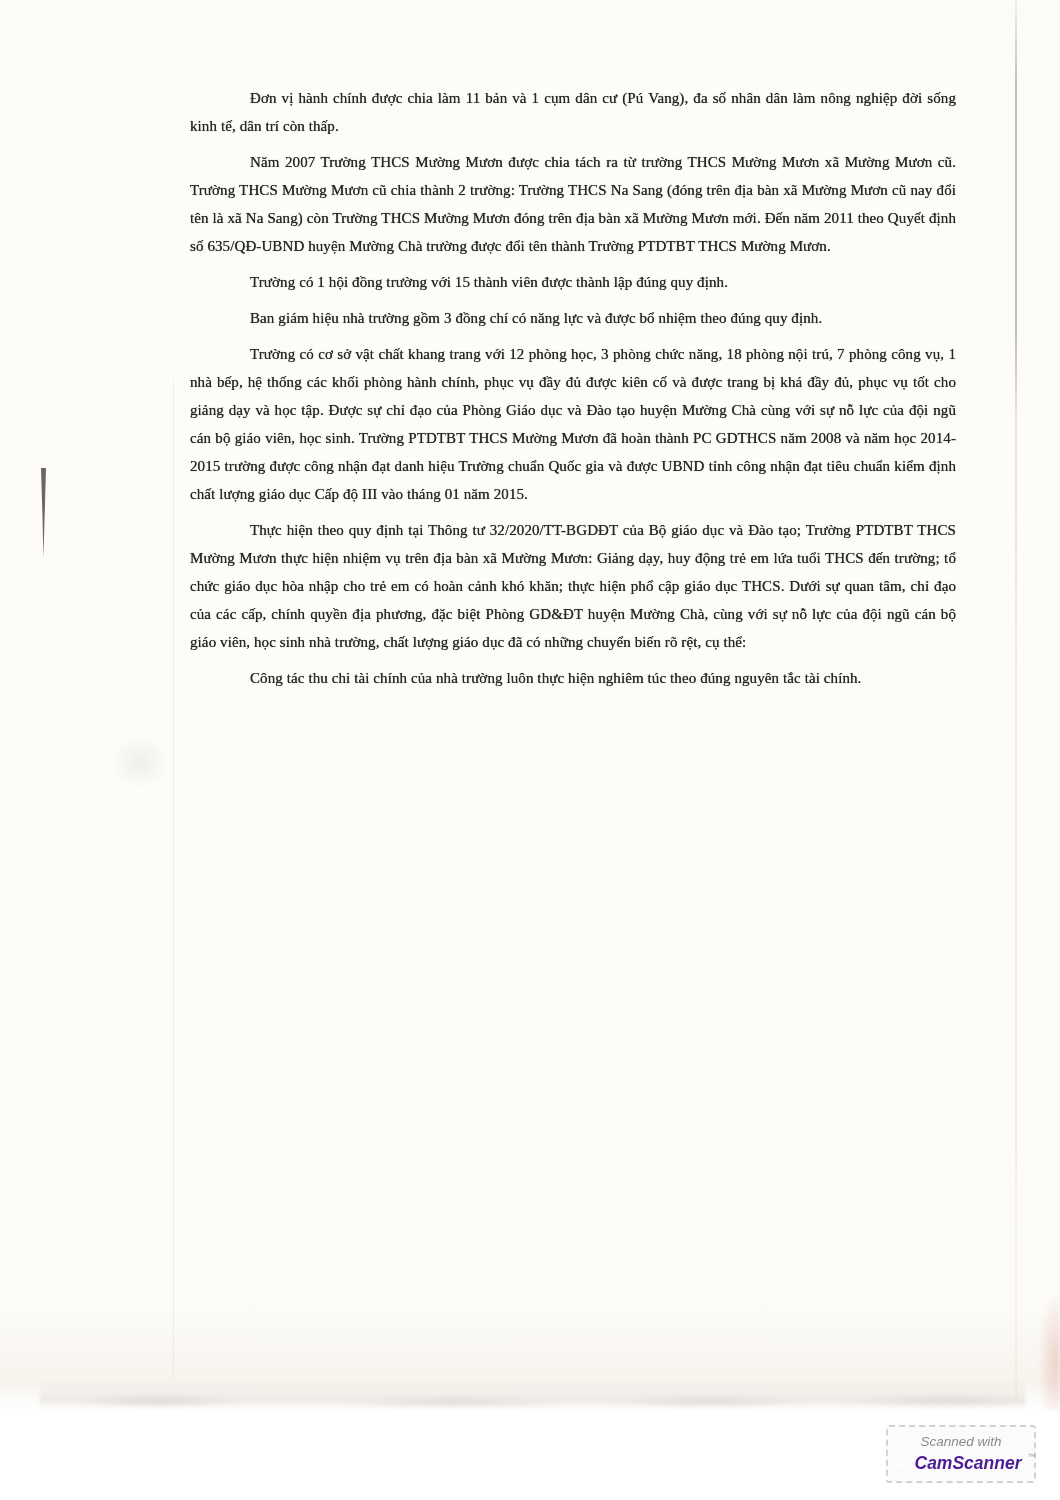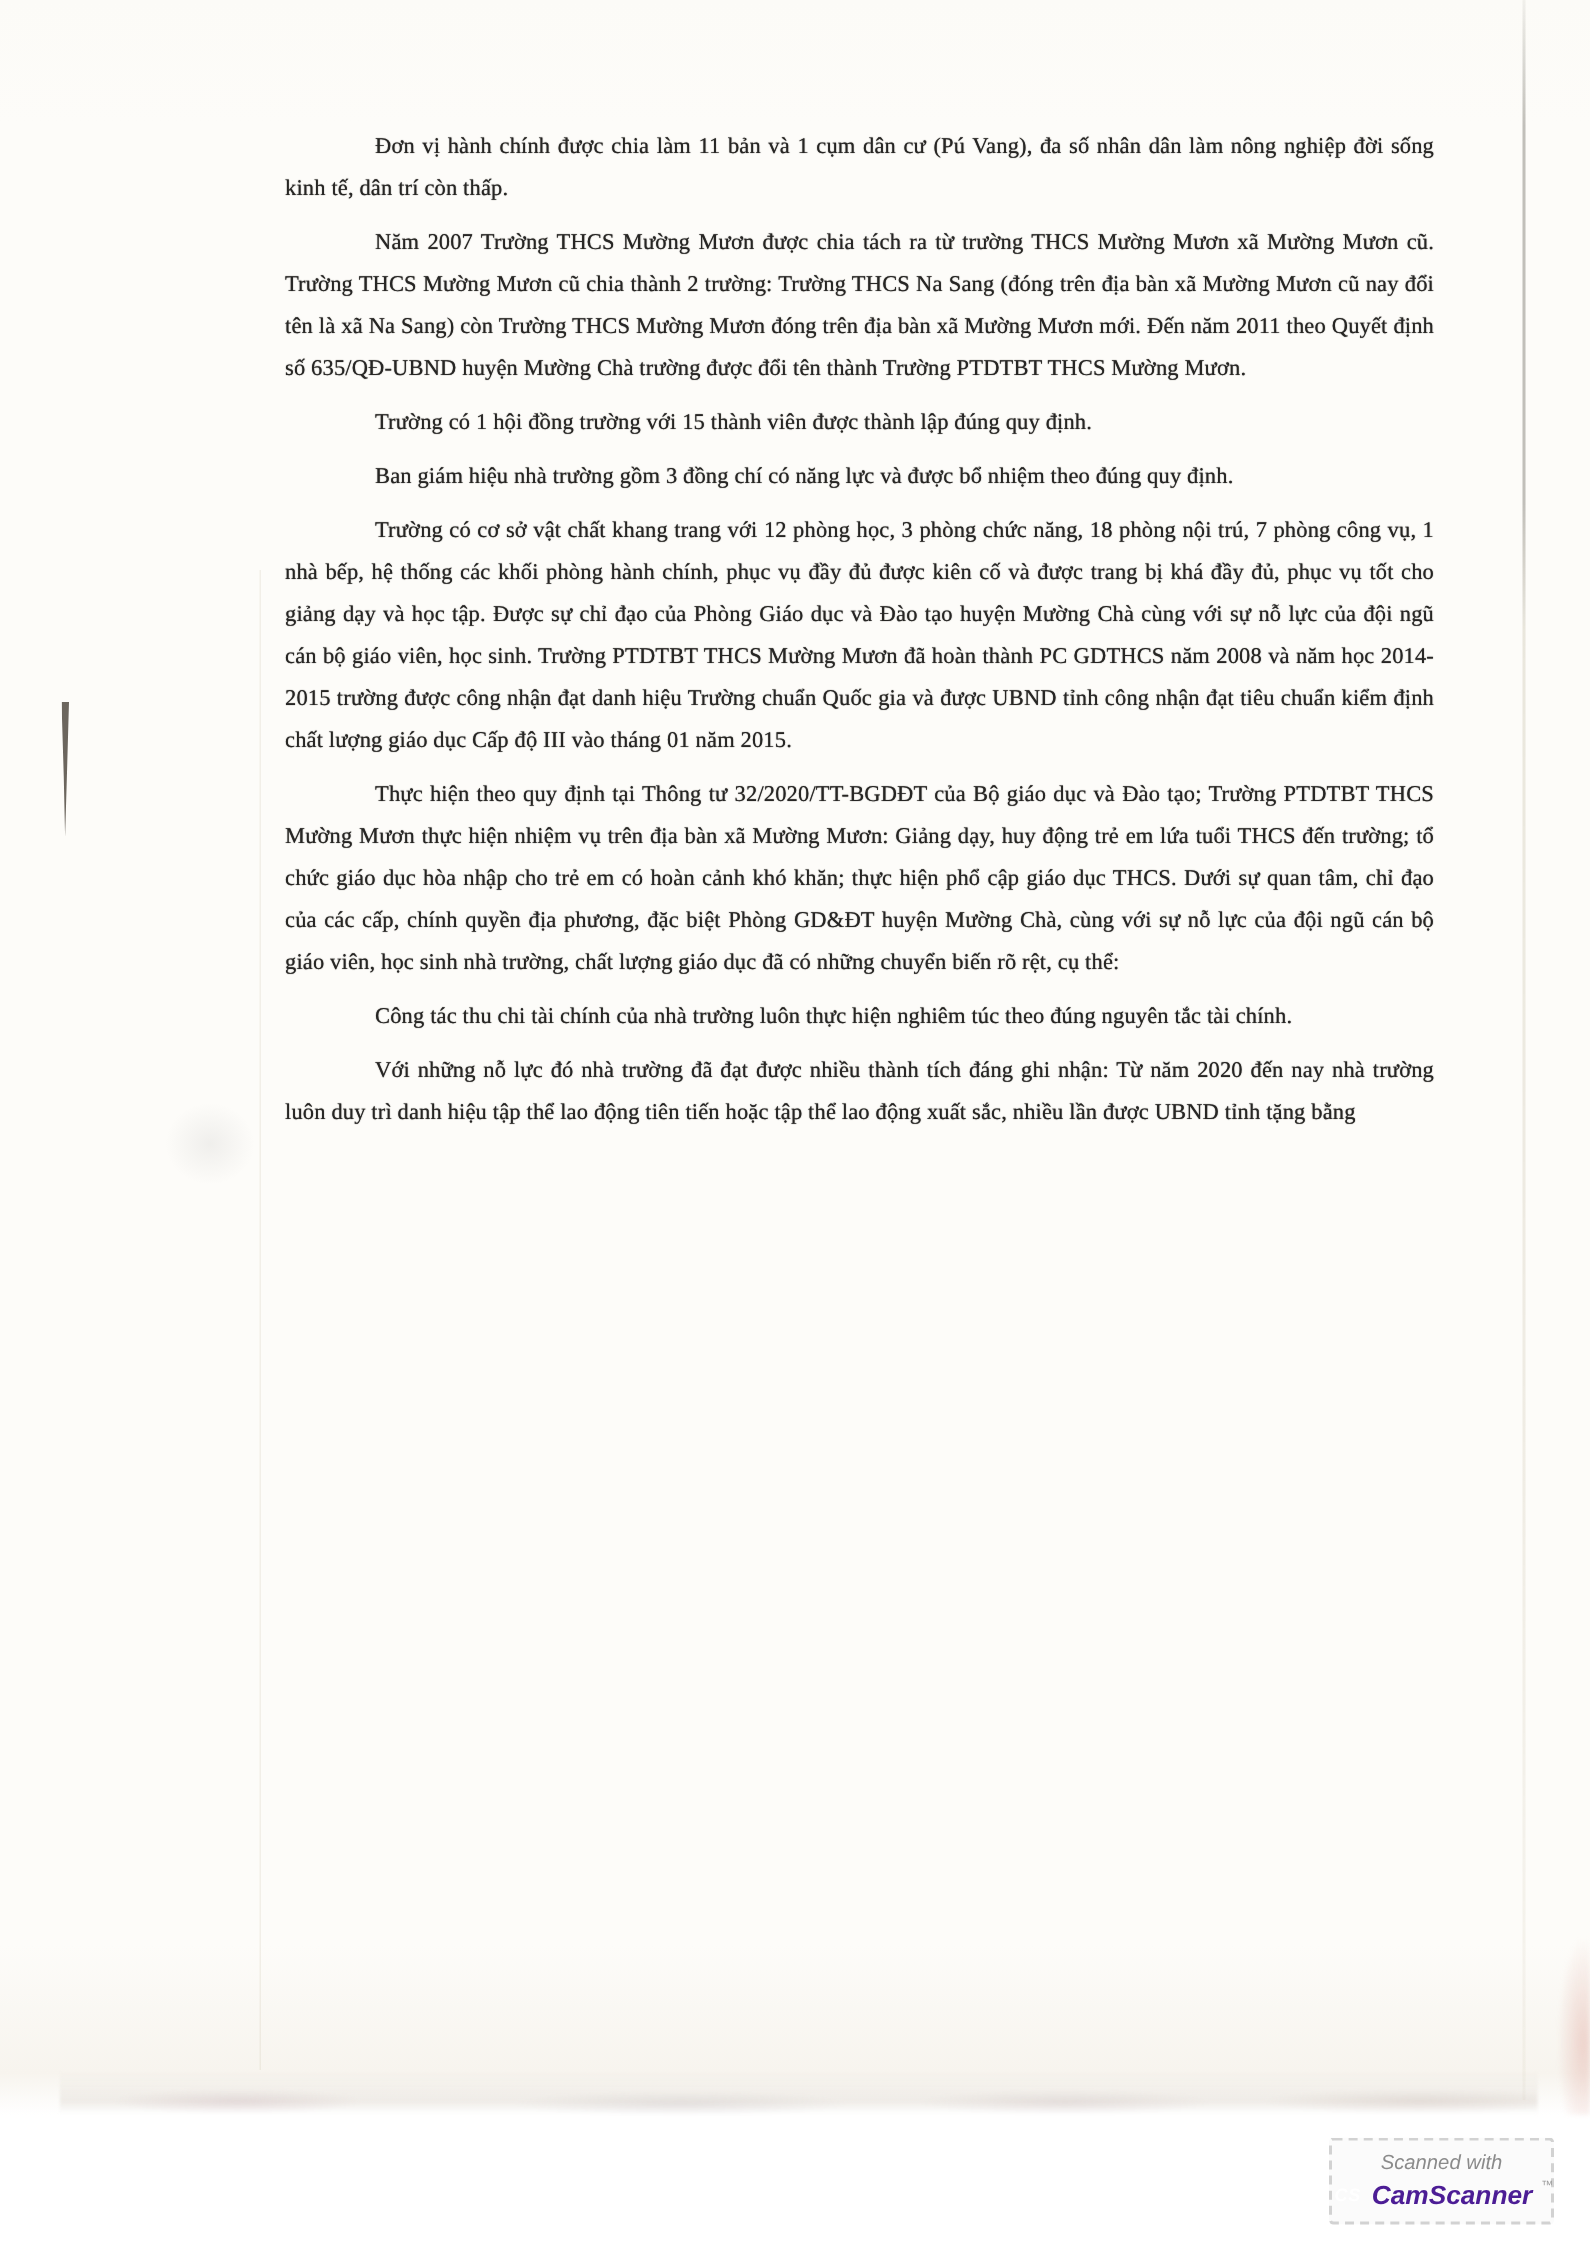--- a/index.html
+++ b/index.html
@@ -169,21 +169,20 @@
 <div class="paper">
 
   <div class="content">
     <p>Đơn vị hành chính được chia làm 11 bản và 1 cụm dân cư (Pú Vang), đa số nhân dân làm nông nghiệp đời sống kinh tế, dân trí còn thấp.</p>
     <p>Năm 2007 Trường THCS Mường Mươn được chia tách ra từ trường THCS Mường Mươn xã Mường Mươn cũ. Trường THCS Mường Mươn cũ chia thành 2 trường: Trường THCS Na Sang (đóng trên địa bàn xã Mường Mươn cũ nay đổi tên là xã Na Sang) còn Trường THCS Mường Mươn đóng trên địa bàn xã Mường Mươn mới. Đến năm 2011 theo Quyết định số 635/QĐ-UBND huyện Mường Chà trường được đổi tên thành Trường PTDTBT THCS Mường Mươn.</p>
     <p>Trường có 1 hội đồng trường với 15 thành viên được thành lập đúng quy định.</p>
     <p>Ban giám hiệu nhà trường gồm 3 đồng chí có năng lực và được bổ nhiệm theo đúng quy định.</p>
     <p>Trường có cơ sở vật chất khang trang với 12 phòng học, 3 phòng chức năng, 18 phòng nội trú, 7 phòng công vụ, 1 nhà bếp, hệ thống các khối phòng hành chính, phục vụ đầy đủ được kiên cố và được trang bị khá đầy đủ, phục vụ tốt cho giảng dạy và học tập. Được sự chỉ đạo của Phòng Giáo dục và Đào tạo huyện Mường Chà cùng với sự nỗ lực của đội ngũ cán bộ giáo viên, học sinh. Trường PTDTBT THCS Mường Mươn đã hoàn thành PC GDTHCS năm 2008 và năm học 2014- 2015 trường được công nhận đạt danh hiệu Trường chuẩn Quốc gia và được UBND tỉnh công nhận đạt tiêu chuẩn kiểm định chất lượng giáo dục Cấp độ III vào tháng 01 năm 2015.</p>
     <p>Thực hiện theo quy định tại Thông tư 32/2020/TT-BGDĐT của Bộ giáo dục và Đào tạo; Trường PTDTBT THCS Mường Mươn thực hiện nhiệm vụ trên địa bàn xã Mường Mươn: Giảng dạy, huy động trẻ em lứa tuổi THCS đến trường; tổ chức giáo dục hòa nhập cho trẻ em có hoàn cảnh khó khăn; thực hiện phổ cập giáo dục THCS. Dưới sự quan tâm, chỉ đạo của các cấp, chính quyền địa phương, đặc biệt Phòng GD&amp;ĐT huyện Mường Chà, cùng với sự nỗ lực của đội ngũ cán bộ giáo viên, học sinh nhà trường, chất lượng giáo dục đã có những chuyển biến rõ rệt, cụ thể:</p>
     <p>Công tác thu chi tài chính của nhà trường luôn thực hiện nghiêm túc theo đúng nguyên tắc tài chính.</p>
-    <p>Với những nỗ lực đó nhà trường đã đạt được nhiều thành tích đáng ghi nhận: Từ năm 2020 đến nay nhà trường luôn duy trì danh hiệu tập thể lao động tiên tiến hoặc tập thể lao động xuất sắc, nhiều lần được UBND tỉnh tặng bằng</p>
   </div>
 
   <div class="fold-line-main"></div>
   <div class="fold-line-left"></div>
   <div class="left-mark"></div>
   <div class="smudge"></div>
   <div class="paper-edge"></div>
   <div class="edge-pink"></div>
 </div>
 

